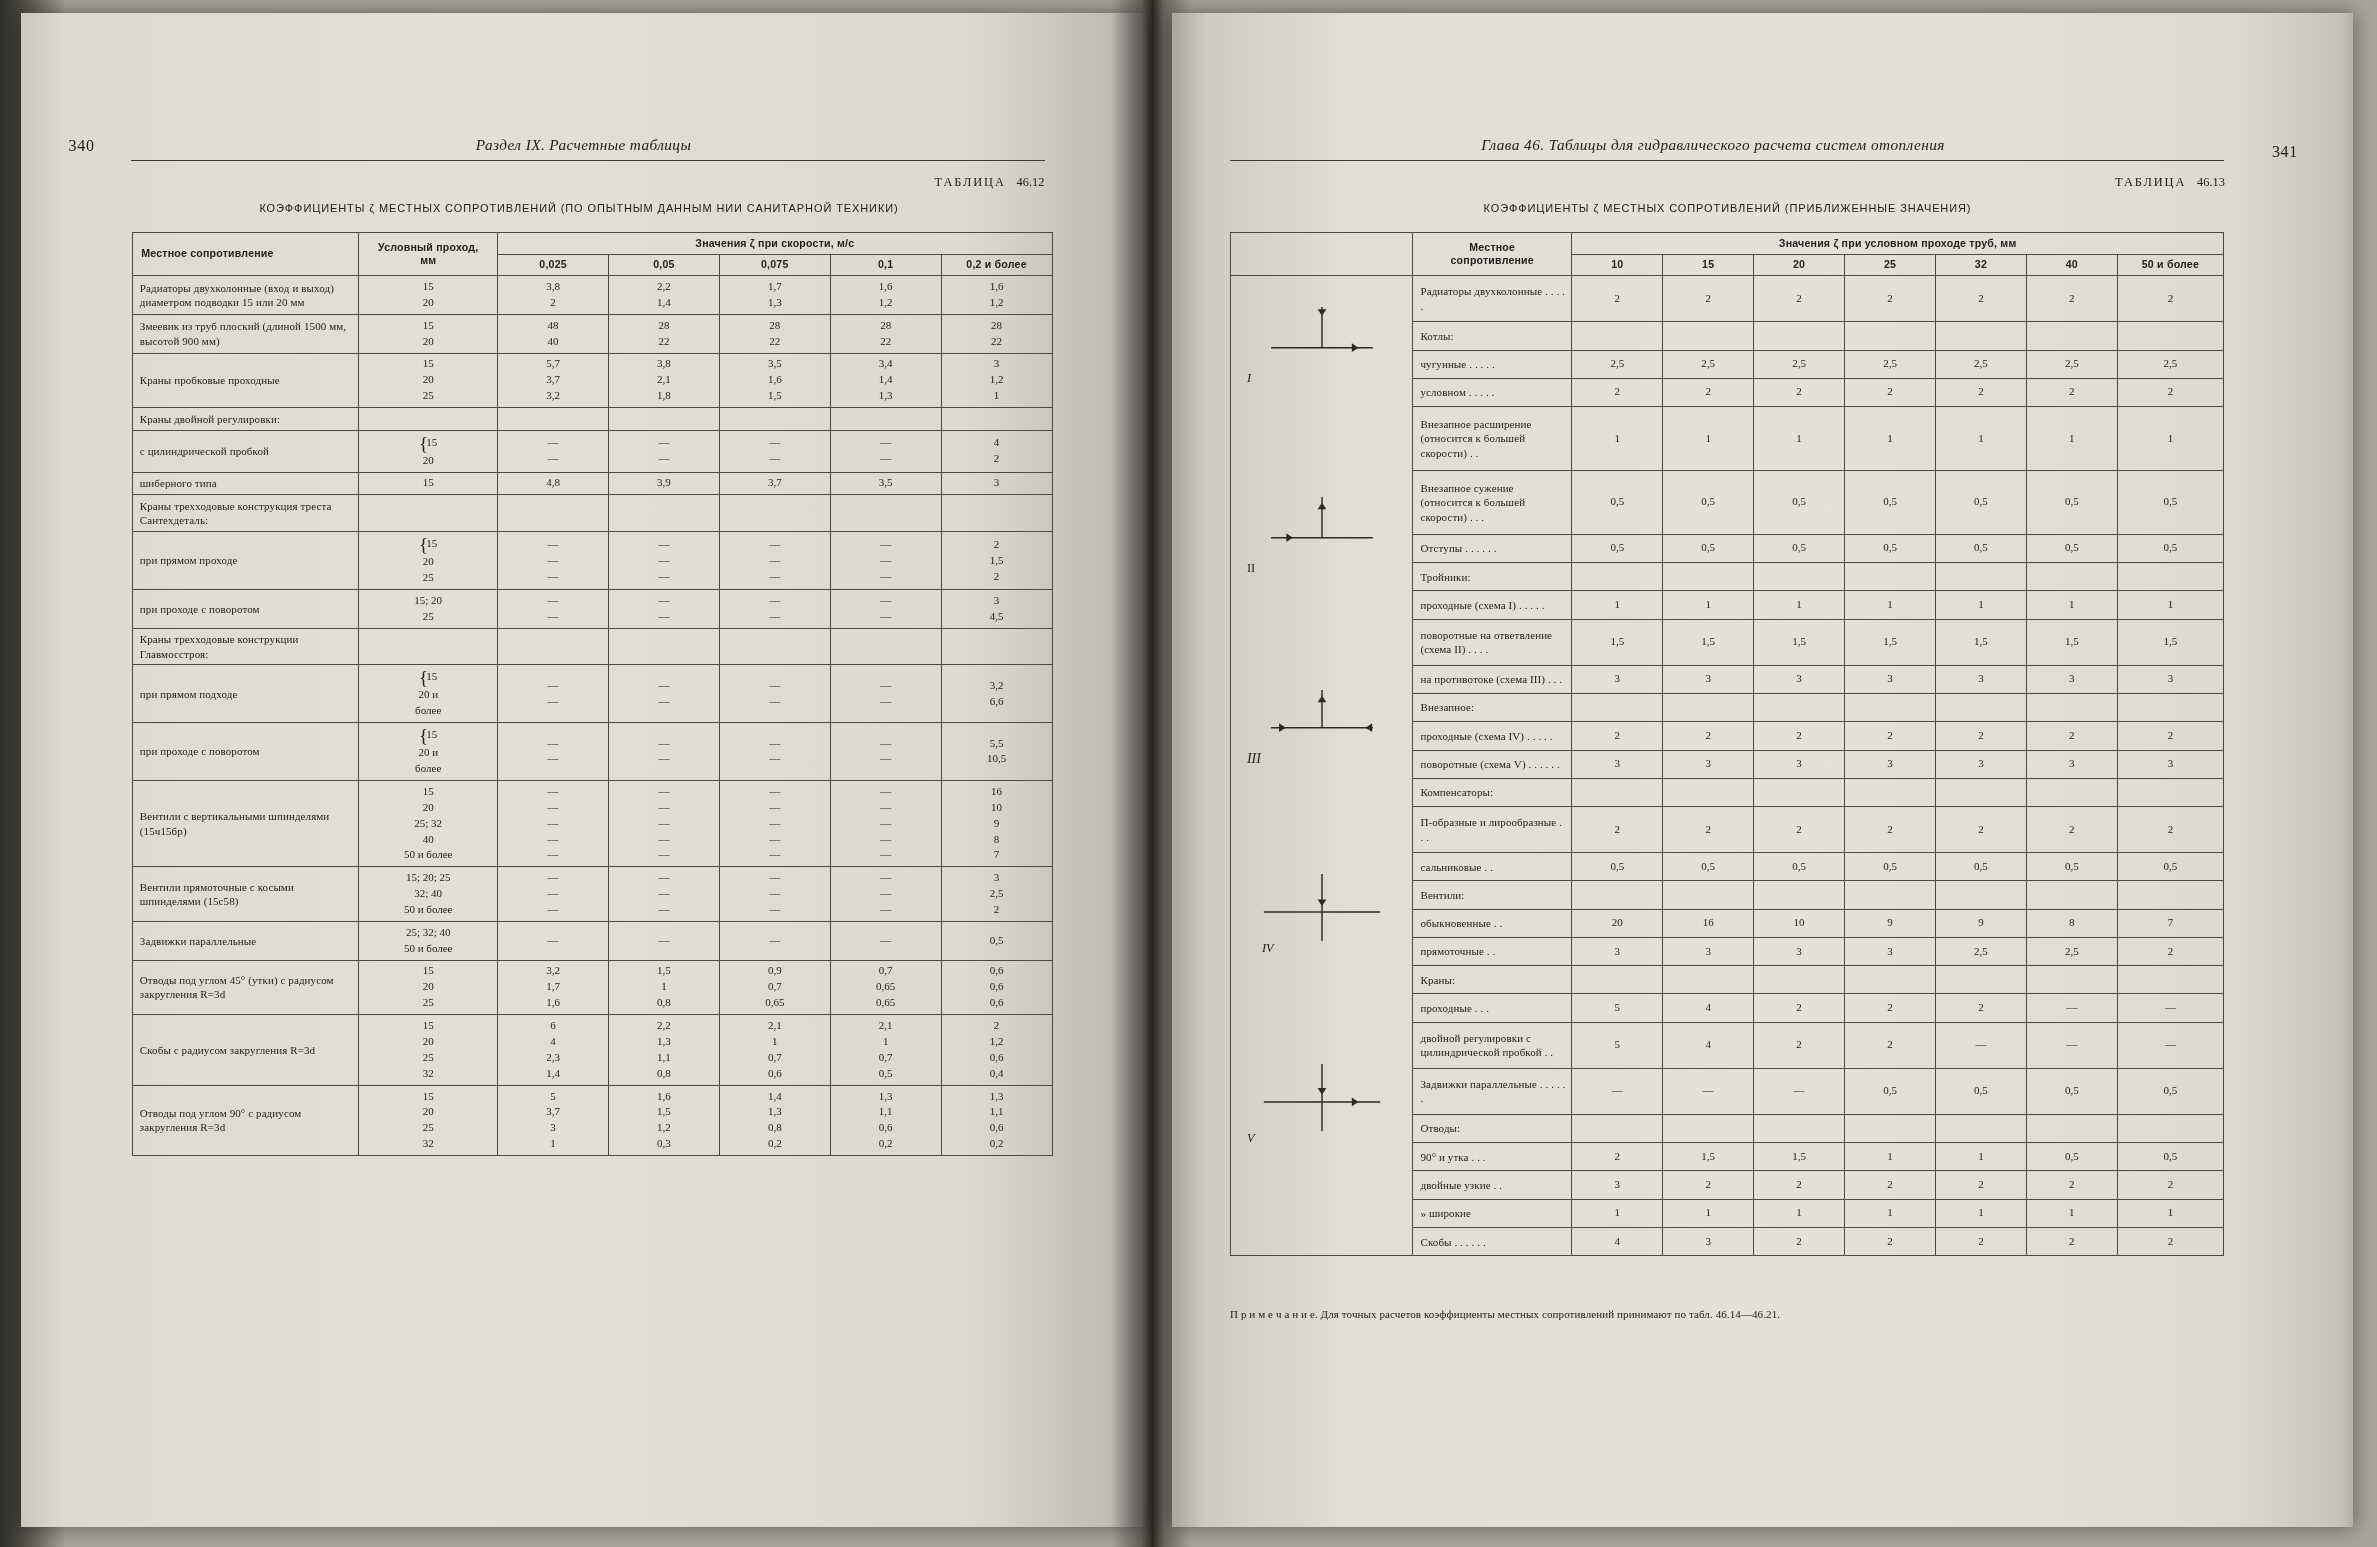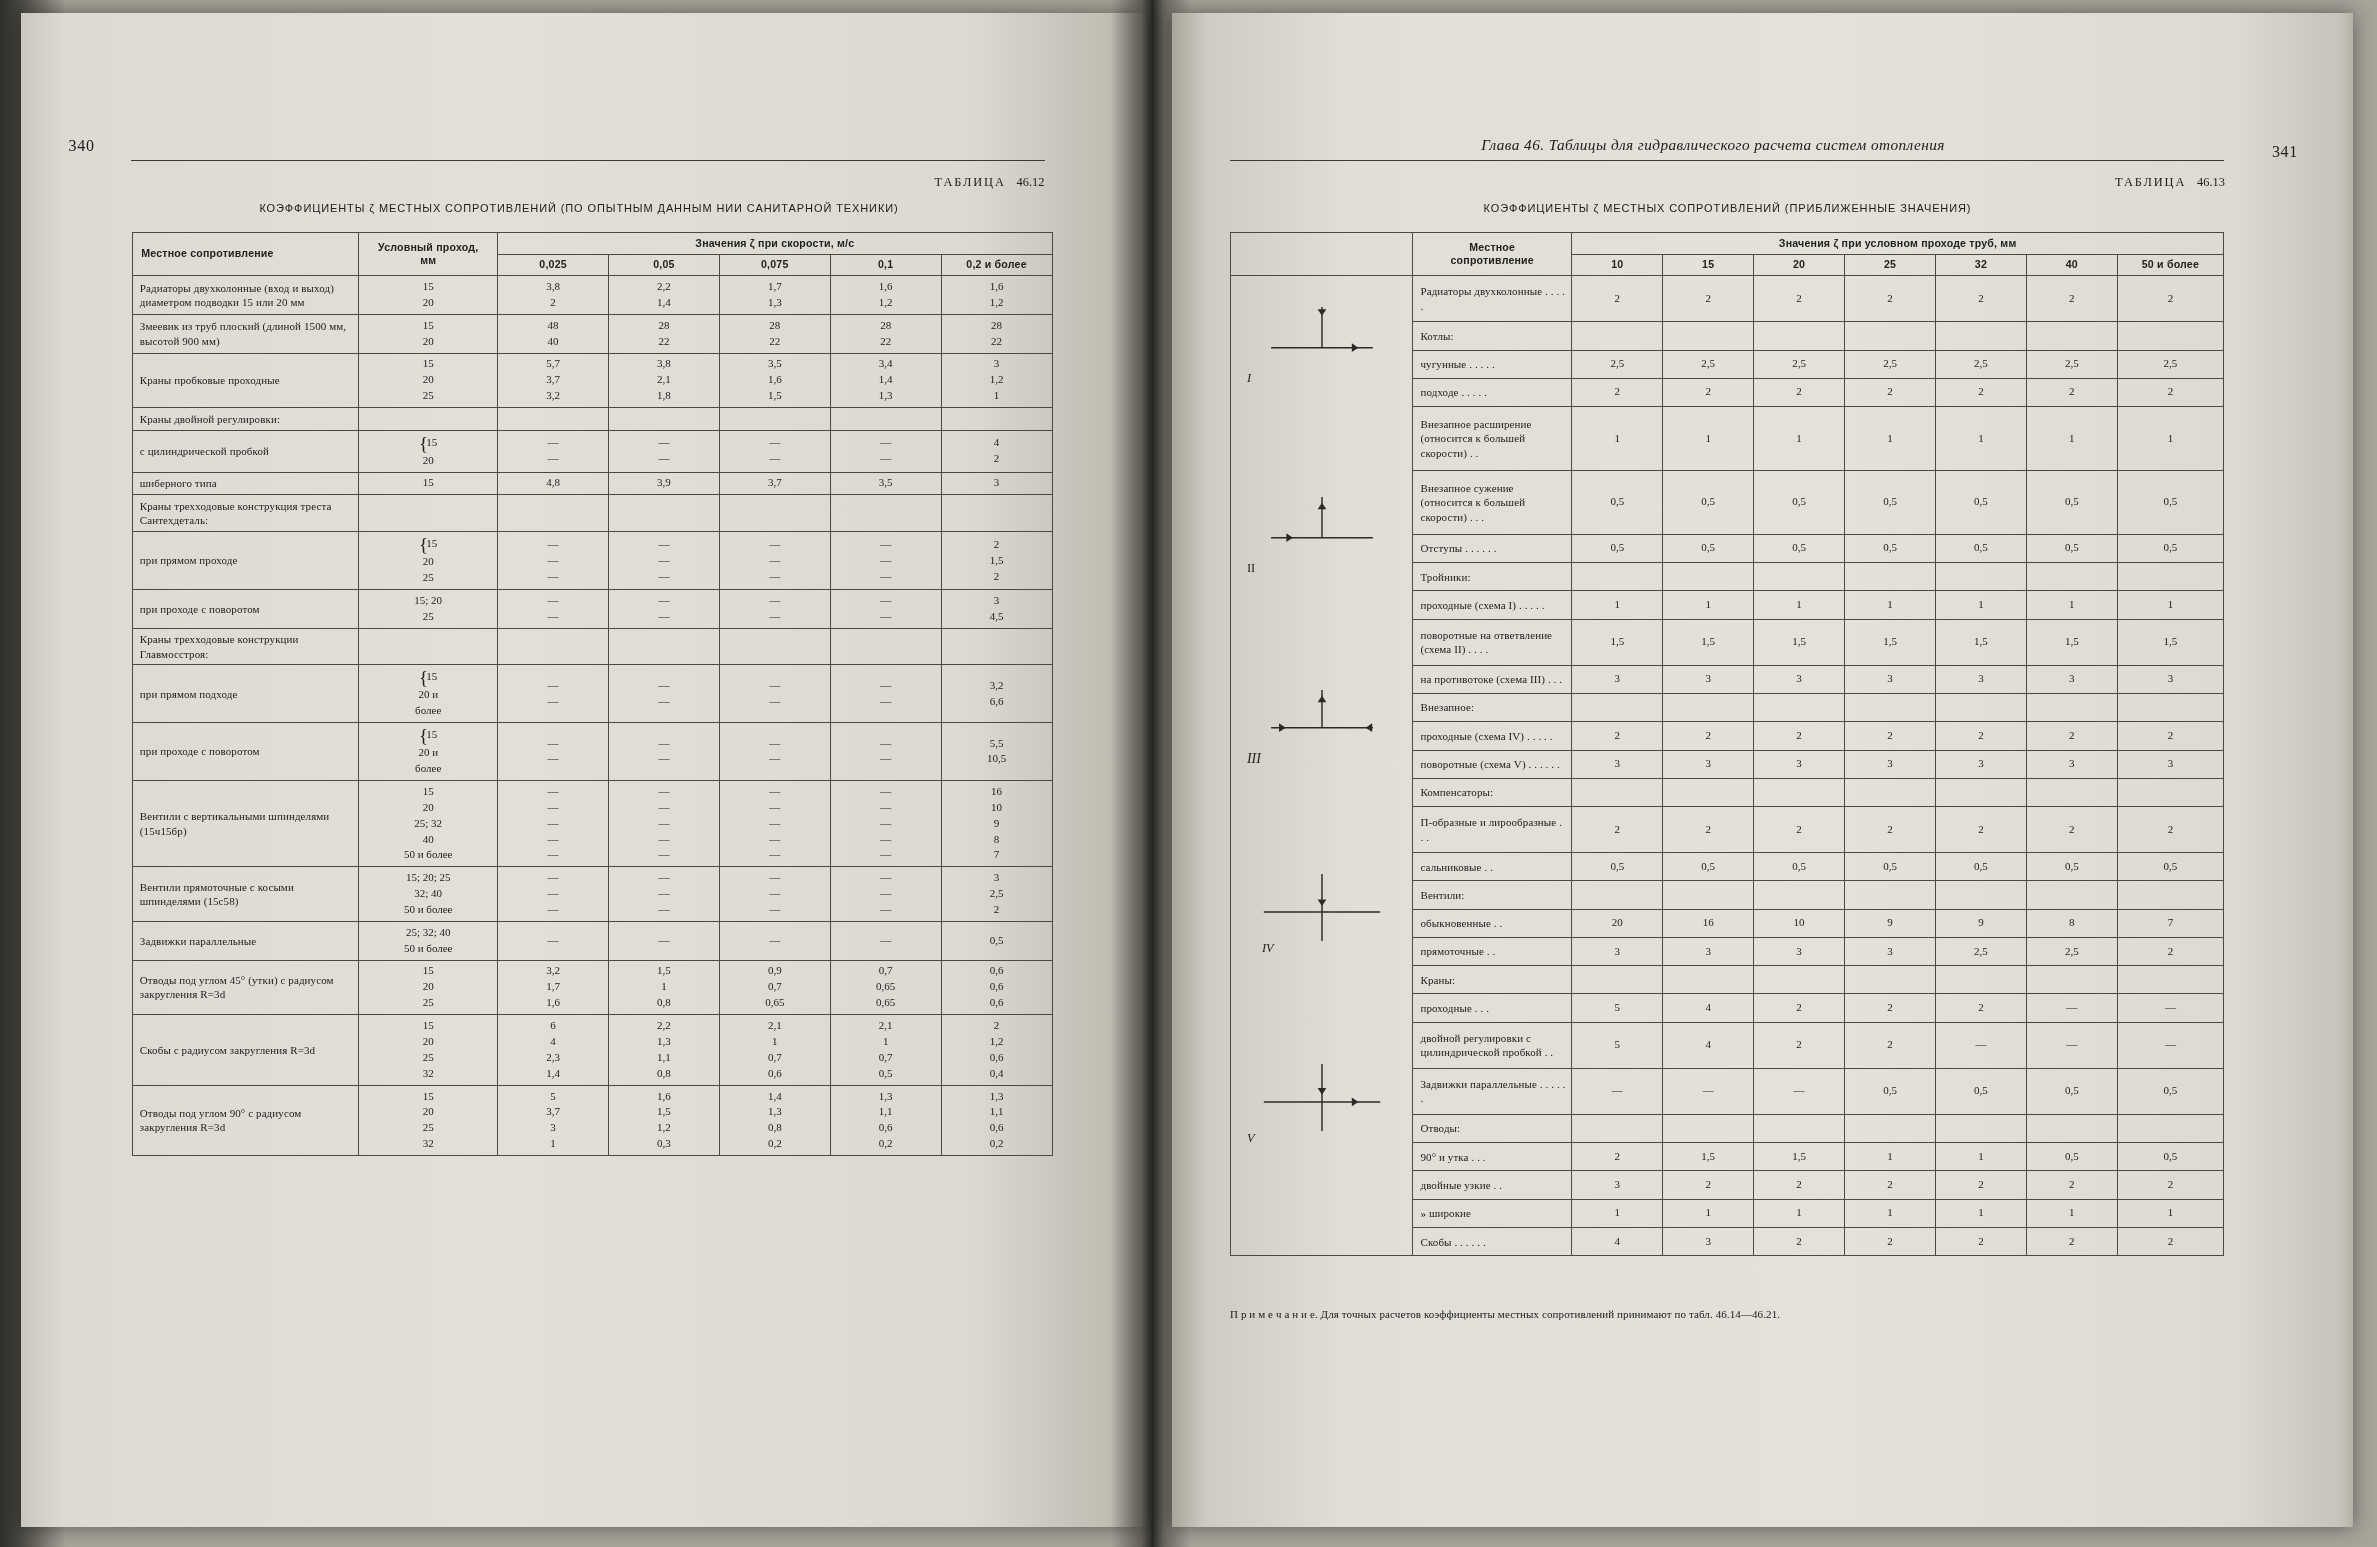--- a/index.html
+++ b/index.html
@@ -119,20 +119,23 @@
 <body>
 
 <div class="book">
 
   <div class="page page-left">
 
     <div class="inner" style="left:48px;top:124px;width:44px;">
       <span class="folio">340</span>
     </div>
 
+    <div class="inner" style="left:117px;top:123px;width:892px;text-align:center;">
+      <span class="running-head">Раздел IX. Расчетные таблицы</span>
+    </div>
 
     <div class="inner rule" style="left:110px;top:146px;width:914px;height:0.7px;"></div>
 
     <div class="inner" style="left:585px;top:162px;width:439px;">
       <div class="tbl-num">
         <span>ТАБЛИЦА</span>
         <span style="letter-spacing:0;margin-left:5.8px;">46.12</span>
       </div>
     </div>
 
@@ -608,21 +611,21 @@
               <td class="lbl">   чугунные . . . . .</td>
               <td class="num">2,5</td>
               <td class="num">2,5</td>
               <td class="num">2,5</td>
               <td class="num">2,5</td>
               <td class="num">2,5</td>
               <td class="num">2,5</td>
               <td class="num">2,5</td>
             </tr>
             <tr>
-              <td class="lbl">   подходе . . . . .</td>
+              <td class="lbl">   условном . . . . .</td>
               <td class="num">2</td>
               <td class="num">2</td>
               <td class="num">2</td>
               <td class="num">2</td>
               <td class="num">2</td>
               <td class="num">2</td>
               <td class="num">2</td>
             </tr>
             <tr>
               <td class="lbl">Внезапное расширение (относится к большей скорости) . .</td>

